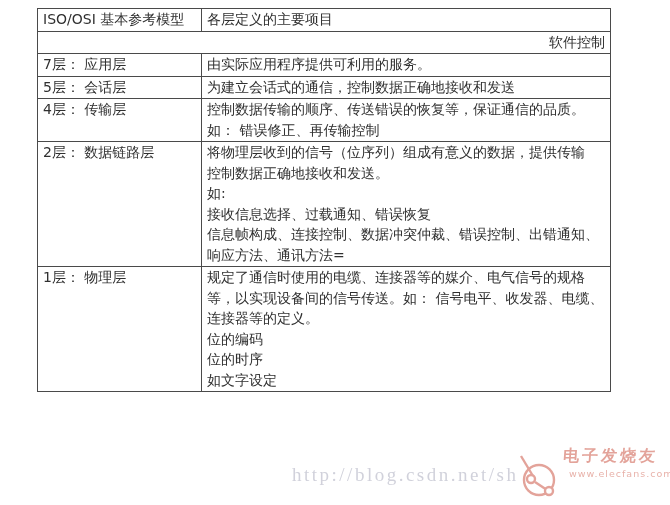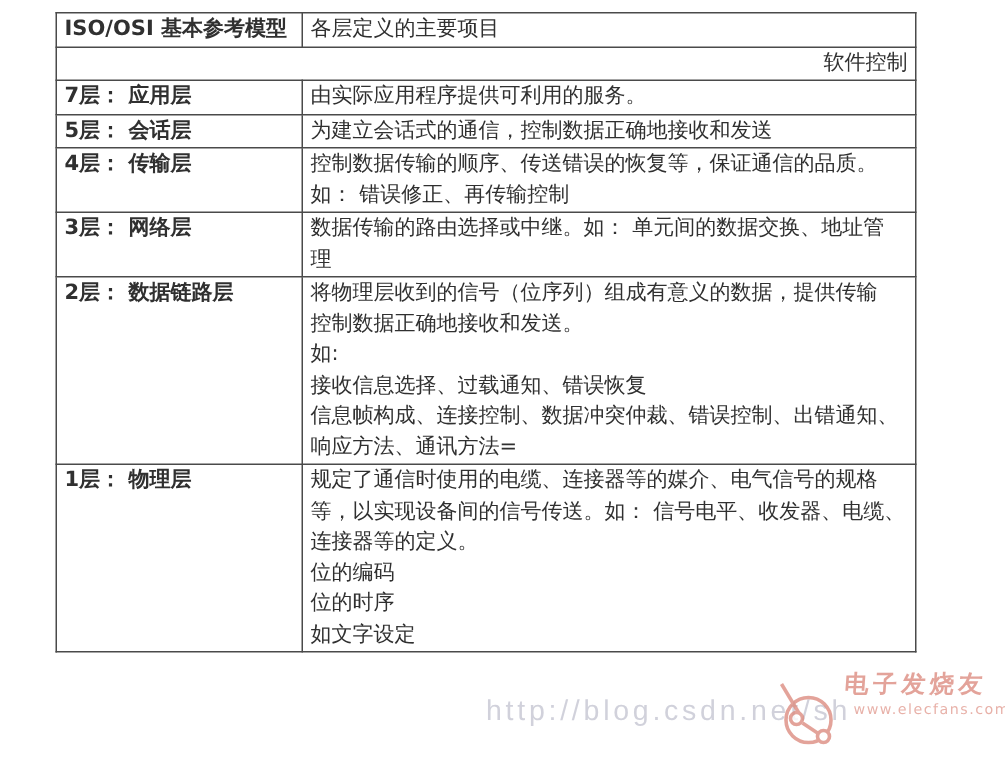--- a/index.html
+++ b/index.html
@@ -13,29 +13,29 @@
     border-collapse:collapse; table-layout:fixed;
   }
   td {
     border:1px solid var(--border,#4a4a4a);
     color:var(--text,#303030);
     font-size:14px; line-height:20.5px;
     padding:0px 5px 1px 5px;
     vertical-align:top;
     word-break:break-all;
   }
-  td.c1 { width:164px;font-weight:bold; }
+  td.c1 { width:164px; }
   td.c2 { width:409px; }
   td.section { text-align:right; }
   .wm-url {
     position:absolute; left:292px; top:464px;
-    font-family:Liberation Sans, sans-serif;
+    font-family:Liberation Serif, serif;
     font-size:19px; letter-spacing:2.5px;
     color:var(--wmurl,#c9cad5); opacity:0.85;
-    white-space:nowrap; z-index:3; pointer-events:none;margin-left:32px;
+    white-space:nowrap; z-index:3; pointer-events:none;
   }
   .wm-logo {
     position:absolute; left:517px; top:446px; z-index:4;
     display:flex; align-items:flex-start; opacity:0.8; pointer-events:none;
   }
   .wm-logo svg { display:block; margin-top:6px; }
   .wm-text { margin-left:2px; }
   .wm-title {
     font-weight:bold; font-size:16px; letter-spacing:3px;
     color:var(--logo,#dd8d81); transform:skewX(-4deg);
@@ -78,27 +78,20 @@
     </tr>
 
     <tr>
       <td class="c1">4层： 传输层</td>
       <td class="c2">
         <div>控制数据传输的顺序、传送错误的恢复等，保证通信的品质。</div>
         <div>如： 错误修正、再传输控制</div>
       </td>
     </tr>
 
-    <tr>
-      <td class="c1">3层： 网络层</td>
-      <td class="c2">
-        <div>数据传输的路由选择或中继。如： 单元间的数据交换、地址管</div>
-        <div>理</div>
-      </td>
-    </tr>
 
 
     <tr>
       <td class="c1">2层： 数据链路层</td>
       <td class="c2">
         <div>将物理层收到的信号（位序列）组成有意义的数据，提供传输</div>
         <div>控制数据正确地接收和发送。</div>
         <div>如:</div>
         <div>接收信息选择、过载通知、错误恢复</div>
         <div>信息帧构成、连接控制、数据冲突仲裁、错误控制、出错通知、</div>

